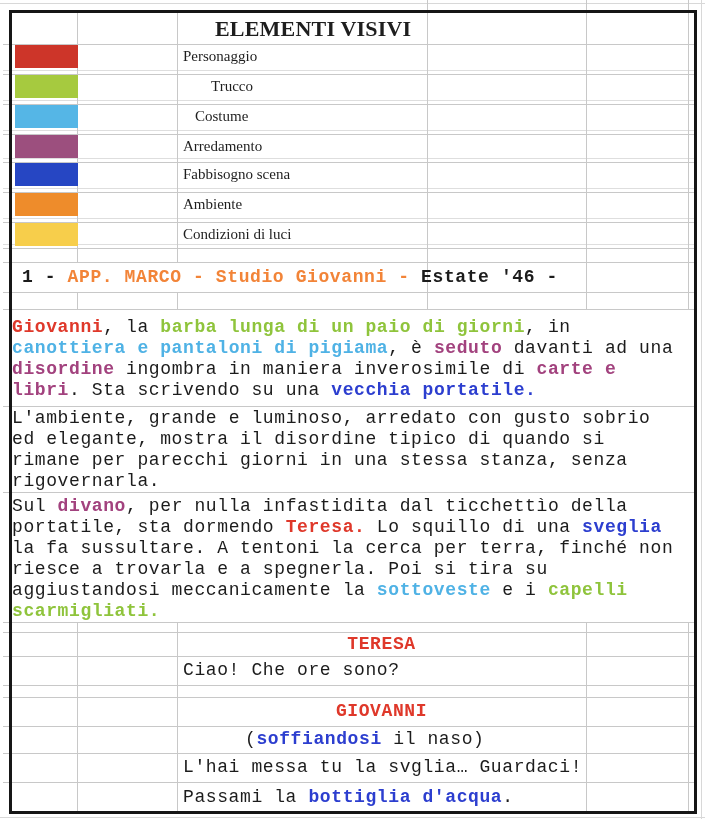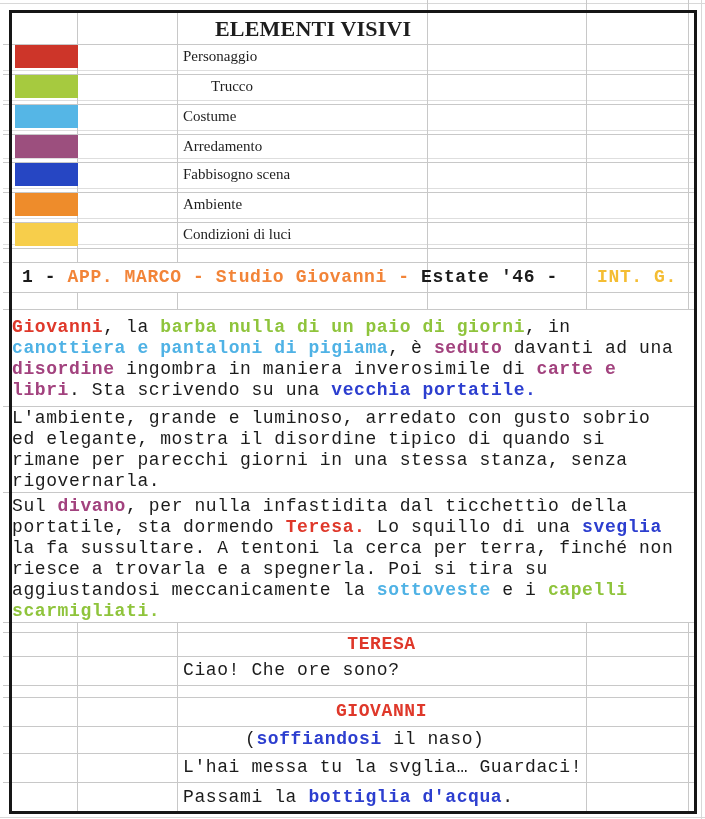--- a/index.html
+++ b/index.html
@@ -86,35 +86,34 @@
     </div>
 
   <div class="cell serif legend-title" style="left:183px;top:14px;height:30px;line-height:30px;margin-left:32px;">ELEMENTI VISIVI</div>
 
   <div id="legend-rows">
       <div class="swatch" style="top: 45px; background: var(--red);"></div>
       <div class="cell serif legend-label" style="left: 183px; top: 45px; height: 23px; line-height: 23px;">Personaggio</div>
       <div class="swatch" style="top: 75px; background: var(--green);"></div>
       <div class="cell serif legend-label" style="left: 183px; top: 75px; height: 23px; line-height: 23px; margin-left: 28px;">Trucco</div>
       <div class="swatch" style="top: 105px; background: var(--light_blue);"></div>
-      <div class="cell serif legend-label" style="left: 183px; top: 105px; height: 23px; line-height: 23px;">Costume</div>
+      <div class="cell serif legend-label" style="left: 195px; top: 105px; height: 23px; line-height: 23px;">Costume</div>
       <div class="swatch" style="top: 135px; background: var(--purple);"></div>
       <div class="cell serif legend-label" style="left: 183px; top: 135px; height: 23px; line-height: 23px;">Arredamento</div>
       <div class="swatch" style="top: 163px; background: var(--blue);"></div>
       <div class="cell serif legend-label" style="left: 183px; top: 163px; height: 23px; line-height: 23px;">Fabbisogno scena</div>
       <div class="swatch" style="top: 193px; background: var(--orange);"></div>
       <div class="cell serif legend-label" style="left: 183px; top: 193px; height: 23px; line-height: 23px;">Ambiente</div>
       <div class="swatch" style="top: 223px; background: var(--yellow);"></div>
       <div class="cell serif legend-label" style="left: 183px; top: 223px; height: 23px; line-height: 23px;">Condizioni di luci</div>
     </div>
 
   <div class="cell mono b" style="left:22px;top:262px;height:30px;line-height:30px;"><span class="c-black b">1 - </span><span class="c-orange b">APP. MARCO - Studio Giovanni - </span><span class="c-black b">Estate '46 - </span></div>
-  <div class="cell mono b" style="left:586px;top:262px;width:102px;height:30px;line-height:30px;text-align:center;"><span class="c-yellow b">INT. G.</span></div>
 
-  <div class="para mono" style="top:317px;"><span class="c-red b">Giovanni</span><span class="c-black">, la </span><span class="c-green b">barba nulla di un paio di giorni</span><span class="c-black">, in
+  <div class="para mono" style="top:317px;"><span class="c-red b">Giovanni</span><span class="c-black">, la </span><span class="c-green b">barba lunga di un paio di giorni</span><span class="c-black">, in
 </span><span class="c-light_blue b">canottiera e pantaloni di pigiama</span><span class="c-black">, è </span><span class="c-purple b">seduto</span><span class="c-black"> davanti ad una
 </span><span class="c-purple b">disordine</span><span class="c-black"> ingombra in maniera inverosimile di </span><span class="c-purple b">carte e
 libri</span><span class="c-black">. Sta scrivendo su una </span><span class="c-blue b">vecchia portatile.</span></div>
   <div class="para mono" style="top:408px;"><span class="c-black">L'ambiente, grande e luminoso, arredato con gusto sobrio
 ed elegante, mostra il disordine tipico di quando si
 rimane per parecchi giorni in una stessa stanza, senza
 rigovernarla.</span></div>
   <div class="para mono" style="top:496px;"><span class="c-black">Sul </span><span class="c-purple b">divano</span><span class="c-black">, per nulla infastidita dal ticchettìo della
 portatile, sta dormendo </span><span class="c-red b">Teresa.</span><span class="c-black"> Lo squillo di una </span><span class="c-blue b">sveglia</span><span class="c-black">
 la fa sussultare. A tentoni la cerca per terra, finché non

